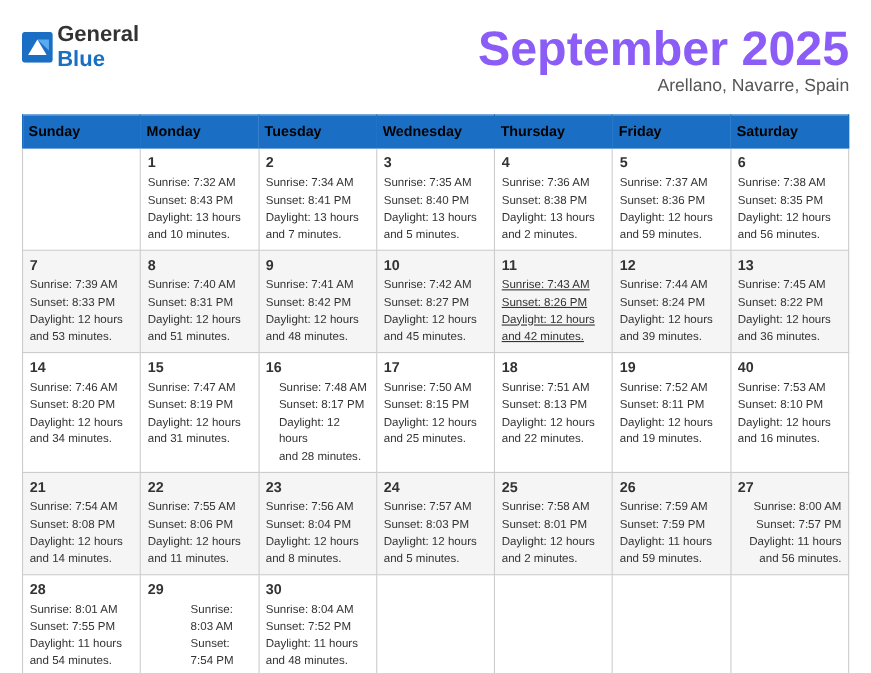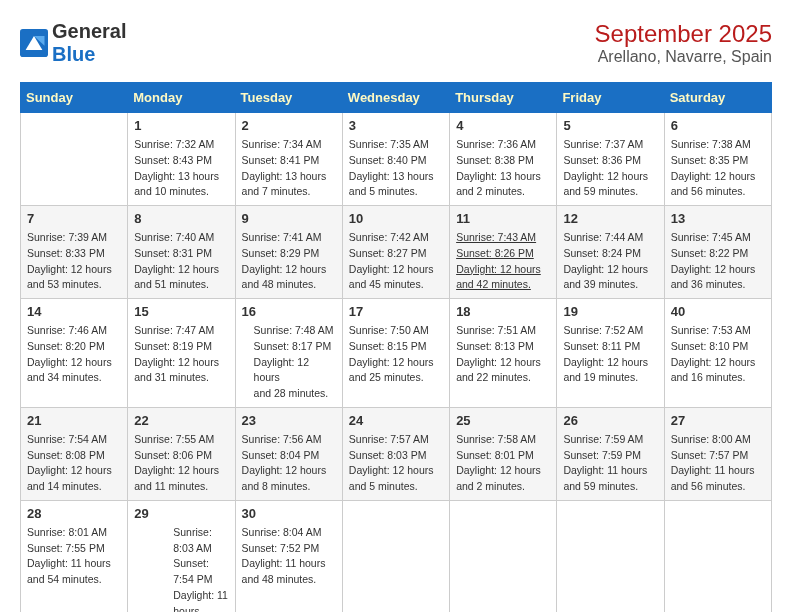--- a/index.html
+++ b/index.html
@@ -23,36 +23,36 @@
     }
     .logo-icon {
       width: 28px;
       height: 28px;
       margin-right: 4px;
     }
     .title-block {
       text-align: right;
     }
     .month-title {
-      font-size: 24px;
-      font-weight: normal;
-      color: #b91c1c;
+      font-size: 44px;
+      font-weight: bold;
+      color: #8b5cf6;
     }
     .location {
       font-size: 16px;
       color: #555;
     }
     table {
       width: 100%;
       border-collapse: collapse;
       font-size: 11px;
     }
     thead tr th {
       background-color: #1a6fc4;
-      color: #fef9c3;
+      color: #000000;
       padding: 7px 5px;
       text-align: left;
       font-size: 13px;
       font-weight: bold;
       border: 1px solid #1a6fc4;
     }
     tbody tr td {
       border: 1px solid #ccc;
       padding: 5px 6px;
       vertical-align: top;
@@ -169,21 +169,21 @@
         <td>
           <span class="day-number">8</span>
           <div class="day-info" style="white-space: pre-line;">Sunrise: 7:40 AM
 Sunset: 8:31 PM
 Daylight: 12 hours
 and 51 minutes.</div>
         </td>
         <td>
           <span class="day-number">9</span>
           <div class="day-info" style="white-space: pre-line;">Sunrise: 7:41 AM
-Sunset: 8:29 PM
+Sunset: 8:42 PM
 Daylight: 12 hours
 and 48 minutes.</div>
         </td>
         <td>
           <span class="day-number">10</span>
           <div class="day-info" style="white-space: pre-line;">Sunrise: 7:42 AM
 Sunset: 8:27 PM
 Daylight: 12 hours
 and 45 minutes.</div>
         </td>
@@ -298,21 +298,21 @@
         </td>
         <td>
           <span class="day-number">26</span>
           <div class="day-info" style="white-space: pre-line;">Sunrise: 7:59 AM
 Sunset: 7:59 PM
 Daylight: 11 hours
 and 59 minutes.</div>
         </td>
         <td>
           <span class="day-number">27</span>
-          <div class="day-info" style="white-space: pre-line;">Sunrise: 8:00 AM
+          <div class="day-info" style="white-space: pre-line; text-align: right;">Sunrise: 8:00 AM
 Sunset: 7:57 PM
 Daylight: 11 hours
 and 56 minutes.</div>
         </td>
       </tr>
       <tr>
         <td>
           <span class="day-number">28</span>
           <div class="day-info" style="white-space: pre-line;">Sunrise: 8:01 AM
 Sunset: 7:55 PM

